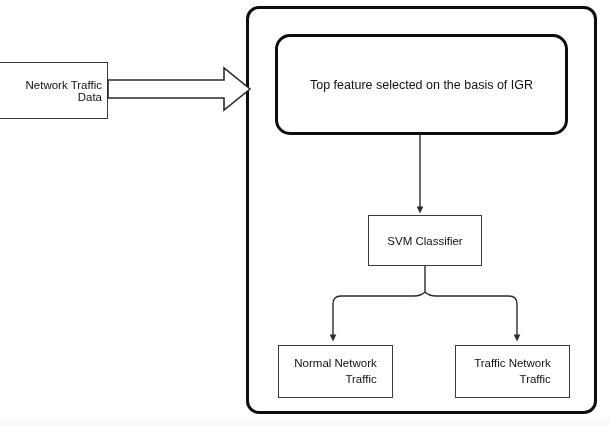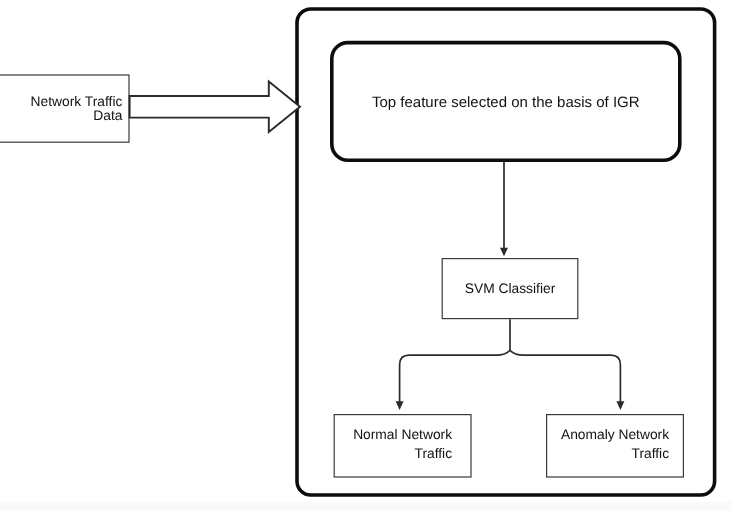--- a/index.html
+++ b/index.html
@@ -130,21 +130,21 @@
 
   <div class="node thin" id="normal-node">
     <span class="node-label">
       <span>Normal Network</span><br>
       <span>Traffic</span>
     </span>
   </div>
 
   <div class="node thin" id="anomaly-node">
     <span class="node-label">
-      <span>Anomaly Network</span><br>
+      <span>Traffic Network</span><br>
       <span>Traffic</span>
     </span>
   </div>
 
   <svg id="connectors" viewBox="0 0 610 426" xmlns="http://www.w3.org/2000/svg">
     <defs>
       <marker id="solidHead" markerWidth="9" markerHeight="9" refX="4.2" refY="4.2" orient="auto" markerUnits="userSpaceOnUse">
         <path d="M0.6,0.9 L7.8,4.2 L0.6,7.5 Z" fill="#2b2b2b"></path>
       </marker>
     </defs>

